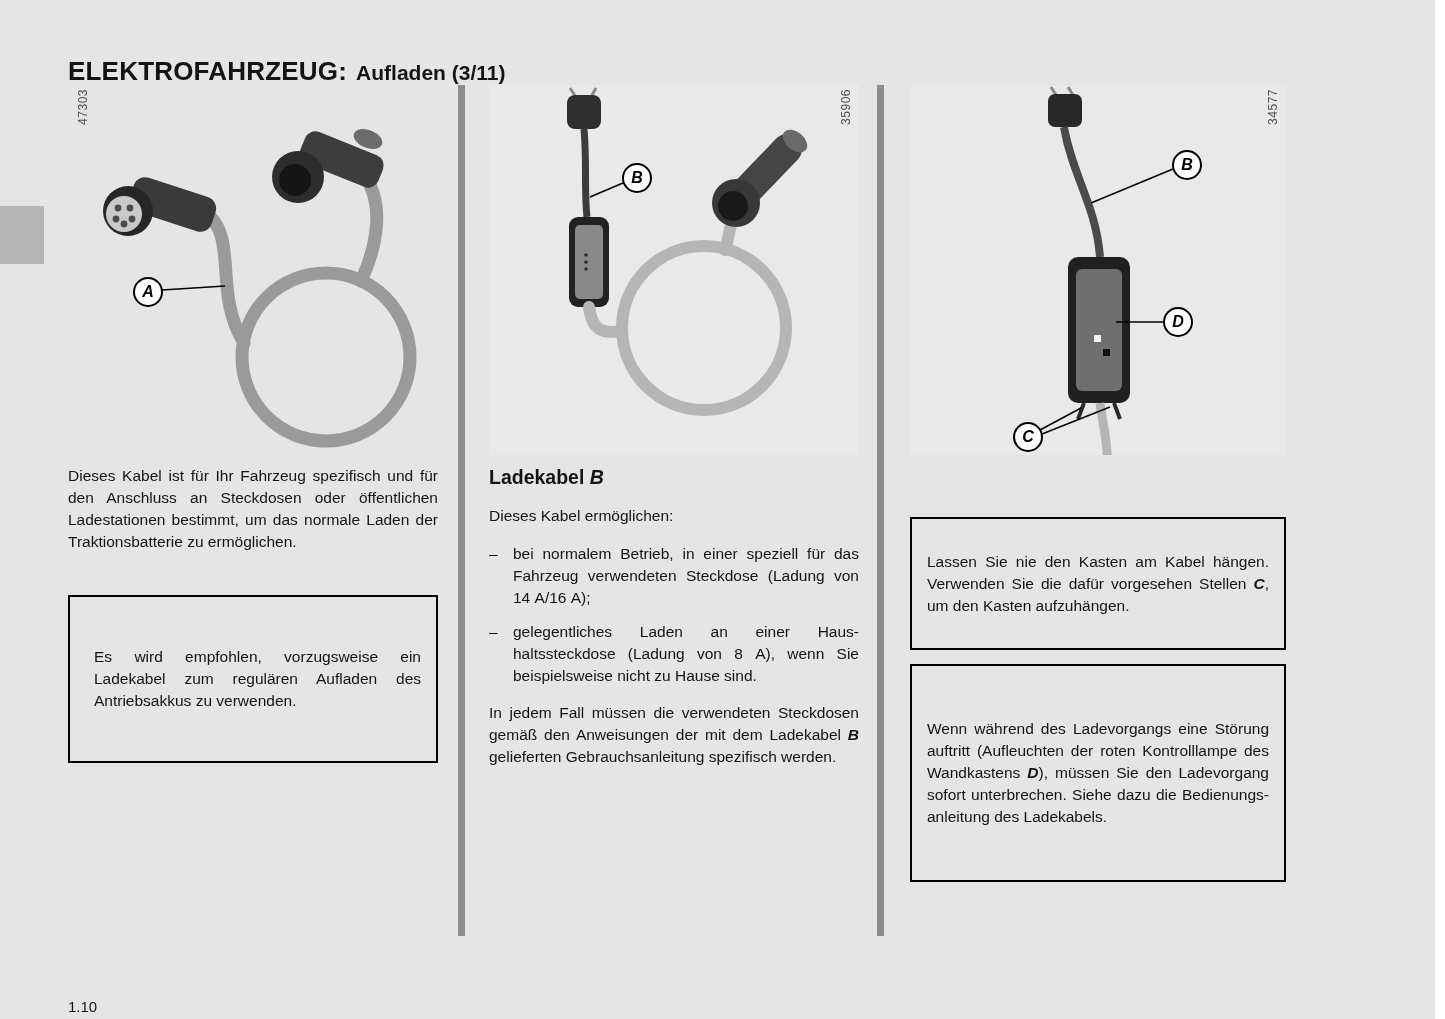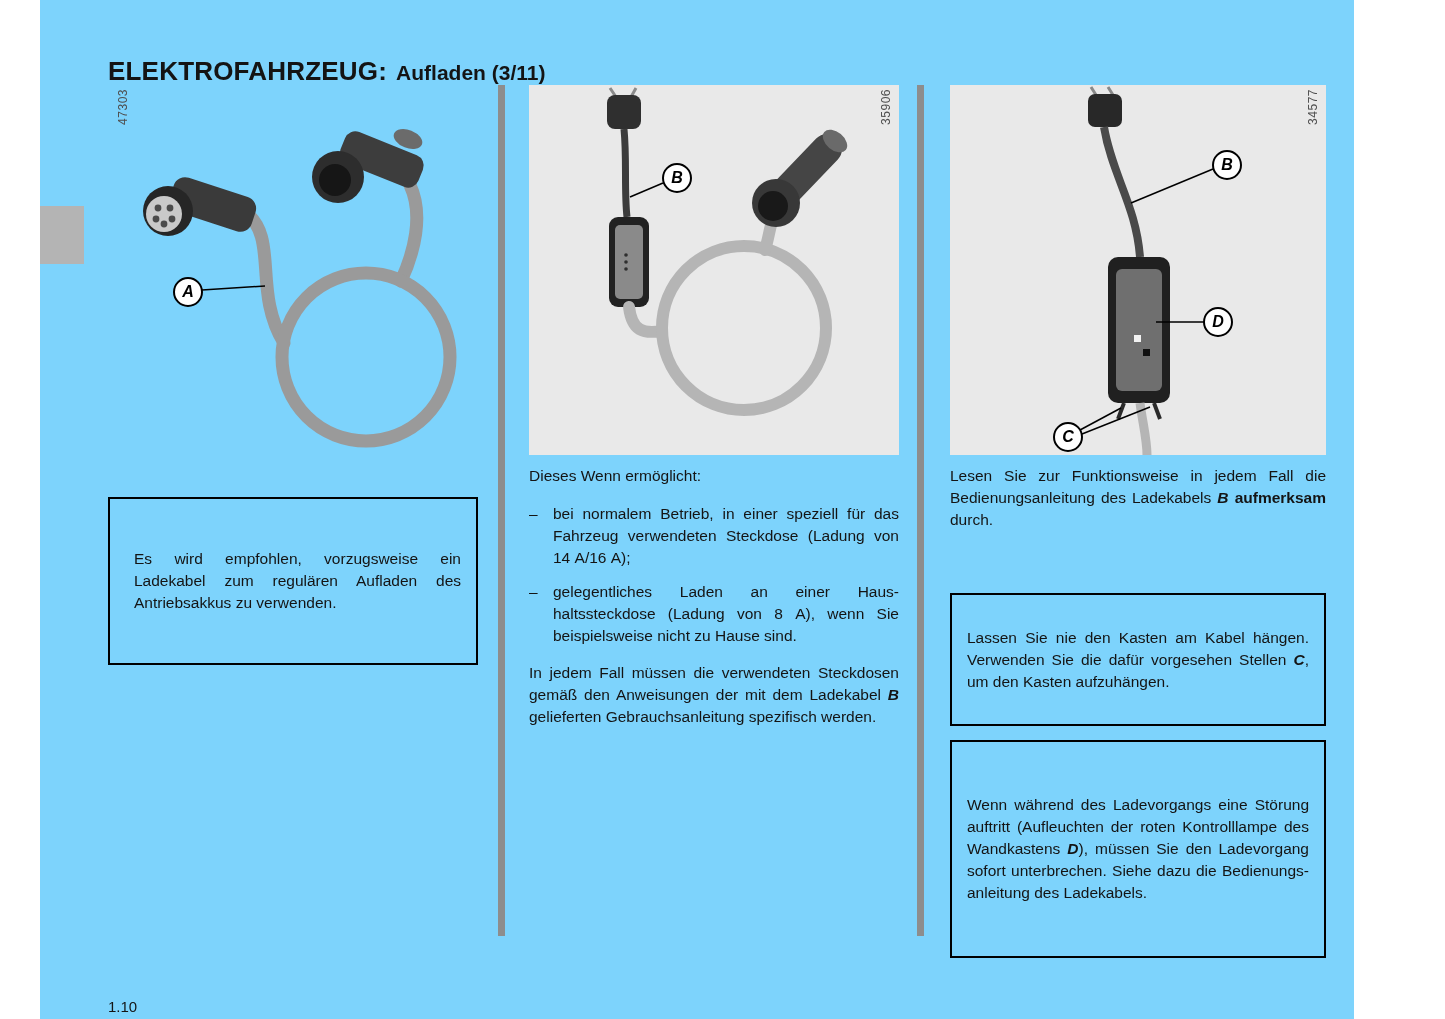--- a/index.html
+++ b/index.html
@@ -1,17 +1,17 @@
 <!DOCTYPE html>
 <html><head>
 <meta charset="utf-8">
 <style>
   html,body{margin:0;padding:0;background:#ffffff;}
-  .page{position:relative;width:1314px;height:1019px;background:#7dd3fc;
-        font-family:"Liberation Sans",sans-serif;color:#141414;overflow:hidden;margin-left:40px;}
+  .page{position:relative;width:1435px;height:1019px;background:#e5e5e5;
+        font-family:"Liberation Sans",sans-serif;color:#141414;overflow:hidden;}
 
   .doc-title{position:absolute;left:68px;top:30px;font-weight:bold;white-space:nowrap;}
   .doc-title .t-main{font-size:26px;letter-spacing:0.2px;}
   .doc-title .t-sub{font-size:21px;margin-left:9px;}
 
   .side-tab{position:absolute;left:0;top:206px;width:44px;height:58px;background:#b4b4b4;}
 
   .divider{position:absolute;top:85px;width:7px;height:851px;background:#8d8d8d;}
   #divider-1{left:458px;}
   #divider-2{left:877px;}
@@ -95,20 +95,21 @@
         <g>
           <line x1="94" y1="205" x2="157" y2="201" stroke="#000" stroke-width="1.5"></line>
           <circle cx="80" cy="207" r="14" fill="#ffffff" stroke="#000" stroke-width="2"></circle>
           <text x="80" y="212" text-anchor="middle" font-size="16" font-weight="bold" font-style="italic">A</text>
         </g>
       </svg>
       <span class="fig-num left">47303</span>
     </div>
 
 
+    <p class="body-text intro">Dieses Kabel ist für Ihr Fahrzeug spezifisch und für den Anschluss an Steckdosen oder öffentlichen Ladestationen bestimmt, um das normale Laden der Traktionsbatterie zu ermöglichen.</p>
 
     <div class="note-box note-box-1">
       <p class="body-text">Es wird empfohlen, vorzugsweise ein Ladekabel zum regulären Aufladen des Antriebsakkus zu verwenden.</p>
     </div>
 
   </div>
 
   <div class="col" id="col2">
     <div class="figure">
       <svg width="370" height="370" viewBox="0 0 370 370">
@@ -142,22 +143,23 @@
 
         <g>
           <line x1="134" y1="98" x2="101" y2="112" stroke="#000" stroke-width="1.5"></line>
           <circle cx="148" cy="93" r="14" fill="#ffffff" stroke="#000" stroke-width="2"></circle>
           <text x="148" y="98" text-anchor="middle" font-size="16" font-weight="bold" font-style="italic">B</text>
         </g>
       </svg>
       <span class="fig-num right">35906</span>
     </div>
 
-
-    <p class="body-text intro">Dieses Wenn ermöglicht:</p>
+    <h2 class="heading"><span>Ladekabel </span><em>B</em></h2>
+
+    <p class="body-text intro">Dieses Kabel ermöglichen:</p>
 
     <ul class="bullets">
       <li>
         <span class="dash body-text">–</span>
         <span class="b-text body-text">bei normalem Betrieb, in einer speziell für das Fahrzeug verwendeten Steckdose (Ladung von 14&nbsp;A/16&nbsp;A);</span>
       </li>
       <li>
         <span class="dash body-text">–</span>
         <span class="b-text body-text">gelegentliches Laden an einer Haus­haltssteckdose (Ladung von 8&nbsp;A), wenn Sie beispielsweise nicht zu Hause sind.</span>
       </li>
@@ -204,21 +206,20 @@
         <g>
           <line x1="130" y1="345" x2="171" y2="323" stroke="#000" stroke-width="1.5"></line>
           <line x1="132" y1="349" x2="200" y2="322" stroke="#000" stroke-width="1.5"></line>
           <circle cx="118" cy="352" r="14" fill="#ffffff" stroke="#000" stroke-width="2"></circle>
           <text x="118" y="357" text-anchor="middle" font-size="16" font-weight="bold" font-style="italic">C</text>
         </g>
       </svg>
       <span class="fig-num right">34577</span>
     </div>
 
-    <p class="body-text intro"><span>Lesen Sie zur Funktionsweise in jedem Fall die Bedienungsanleitung des Ladekabels </span><em>B</em><span> </span><strong>aufmerksam</strong><span> durch.</span></p>
 
     <div class="note-box note-box-1">
       <p class="body-text"><span>Lassen Sie nie den Kasten am Kabel hängen. Verwenden Sie die dafür vorge­sehen Stellen </span><em>C</em><span>, um den Kasten aufzu­hängen.</span></p>
     </div>
 
     <div class="note-box note-box-2">
       <p class="body-text"><span>Wenn während des Ladevorgangs eine Störung auftritt (Aufleuchten der roten Kontrolllampe des Wandkastens </span><em>D</em><span>), müssen Sie den Ladevorgang sofort unter­brechen. Siehe dazu die Bedienungs­anleitung des Ladekabels.</span></p>
     </div>
   </div>
 

